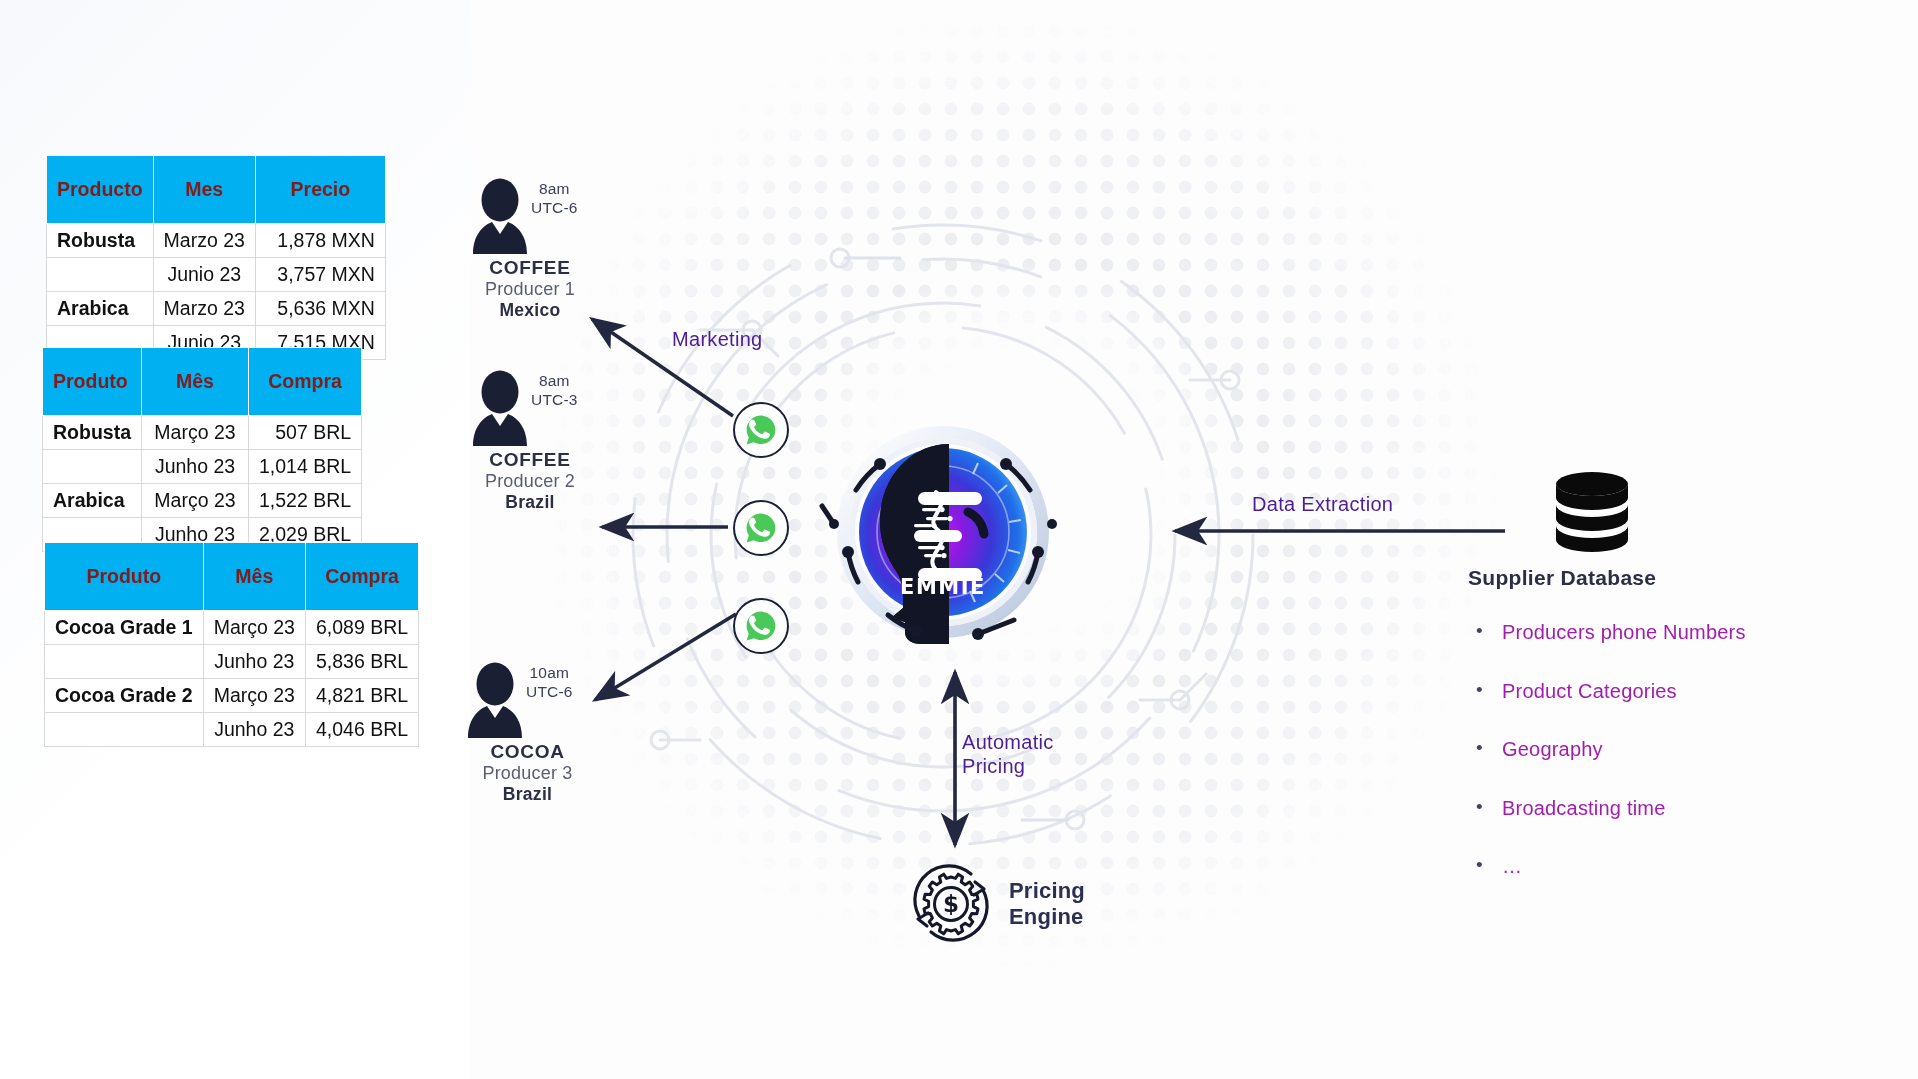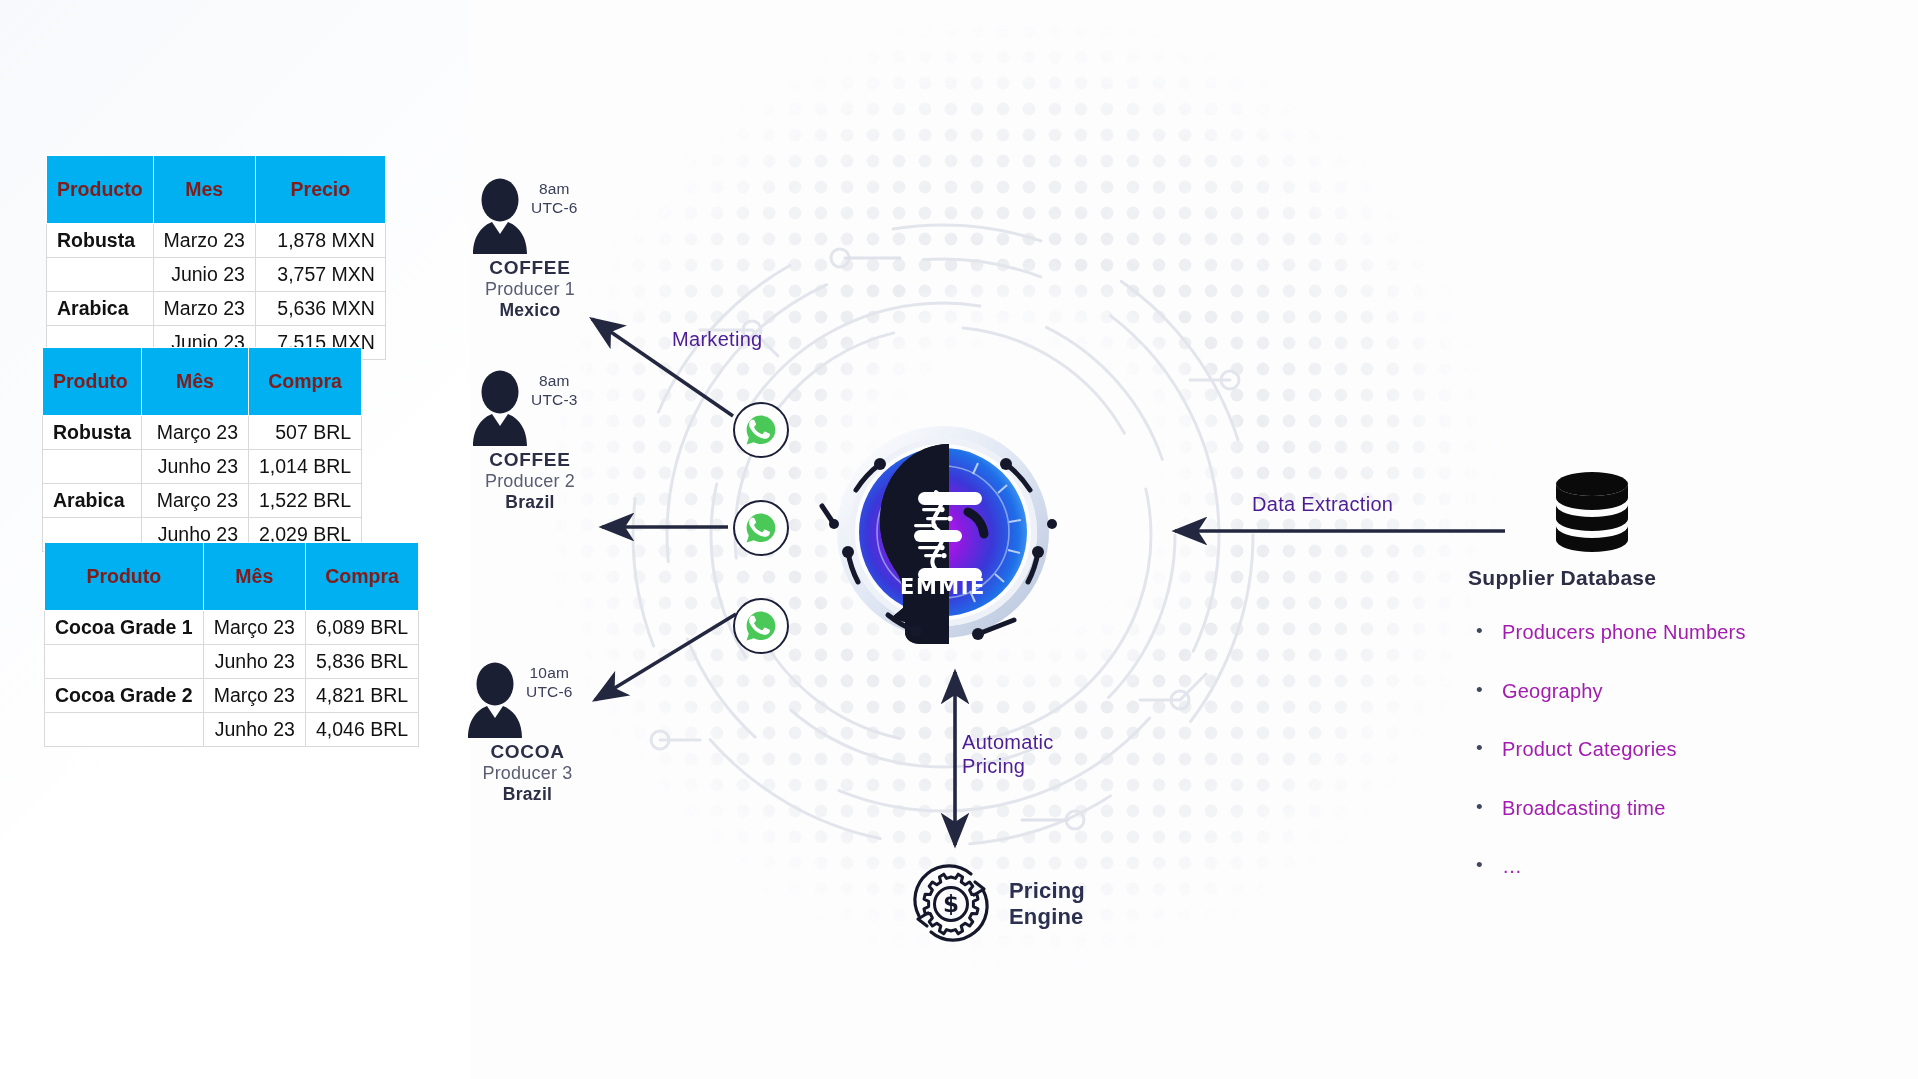--- a/index.html
+++ b/index.html
@@ -47,21 +47,21 @@
     font-size: 19.5px;
     white-space: nowrap;
   }
   .xtable td {
     padding: 5px 10px;
     border: 1px solid #d9d9d9;
     white-space: nowrap;
     height: 27px;
   }
   .c-prod { font-weight: bold; text-align: left; }
-  .c-mon  { text-align: right; }
+  .c-mon  { text-align: center; }
   .c-val  { text-align: right; }
 
   #table1 { left: 46px;  top: 155px; }
   #table1 th:nth-child(1){ width:97px; text-align:left;}
   #table1 th:nth-child(2){ width:80px;}
   #table1 th:nth-child(3){ width:130px;}
   #table2 { left: 42px;  top: 347px; }
   #table2 th:nth-child(1){ width:96px; text-align:left;}
   #table2 th:nth-child(2){ width:107px;}
   #table2 th:nth-child(3){ width:112px;}
@@ -500,22 +500,22 @@
       <svg width="88" height="82" viewBox="0 0 88 82">
         <ellipse cx="44" cy="14" rx="36" ry="12" fill="#0a0a0a"></ellipse>
         <path d="M8 14 v14 a36 12 0 0 0 72 0 v-14 a36 12 0 0 1 -72 0 z" fill="#0a0a0a"></path>
         <path d="M8 35 v14 a36 12 0 0 0 72 0 v-14 a36 12 0 0 1 -72 0 z" fill="#0a0a0a"></path>
         <path d="M8 56 v14 a36 12 0 0 0 72 0 v-14 a36 12 0 0 1 -72 0 z" fill="#0a0a0a"></path>
       </svg>
     </div>
     <div class="db-title">Supplier Database</div>
     <ul class="db-list">
       <li>Producers phone Numbers</li>
+      <li>Product Categories</li>
       <li>Geography</li>
-      <li>Product Categories</li>
       <li>Broadcasting time</li>
       <li>…</li>
     </ul>
   </div>
 
   <div id="pricing">
     <svg width="92" height="92" viewBox="0 0 92 92">
       <g fill="none" stroke="#15182b" stroke-width="3.2" stroke-linecap="round">
         <path d="M78 32 a34 34 0 0 1 -52 42"></path>
         <path d="M14 58 a34 34 0 0 1 52 -42"></path>

